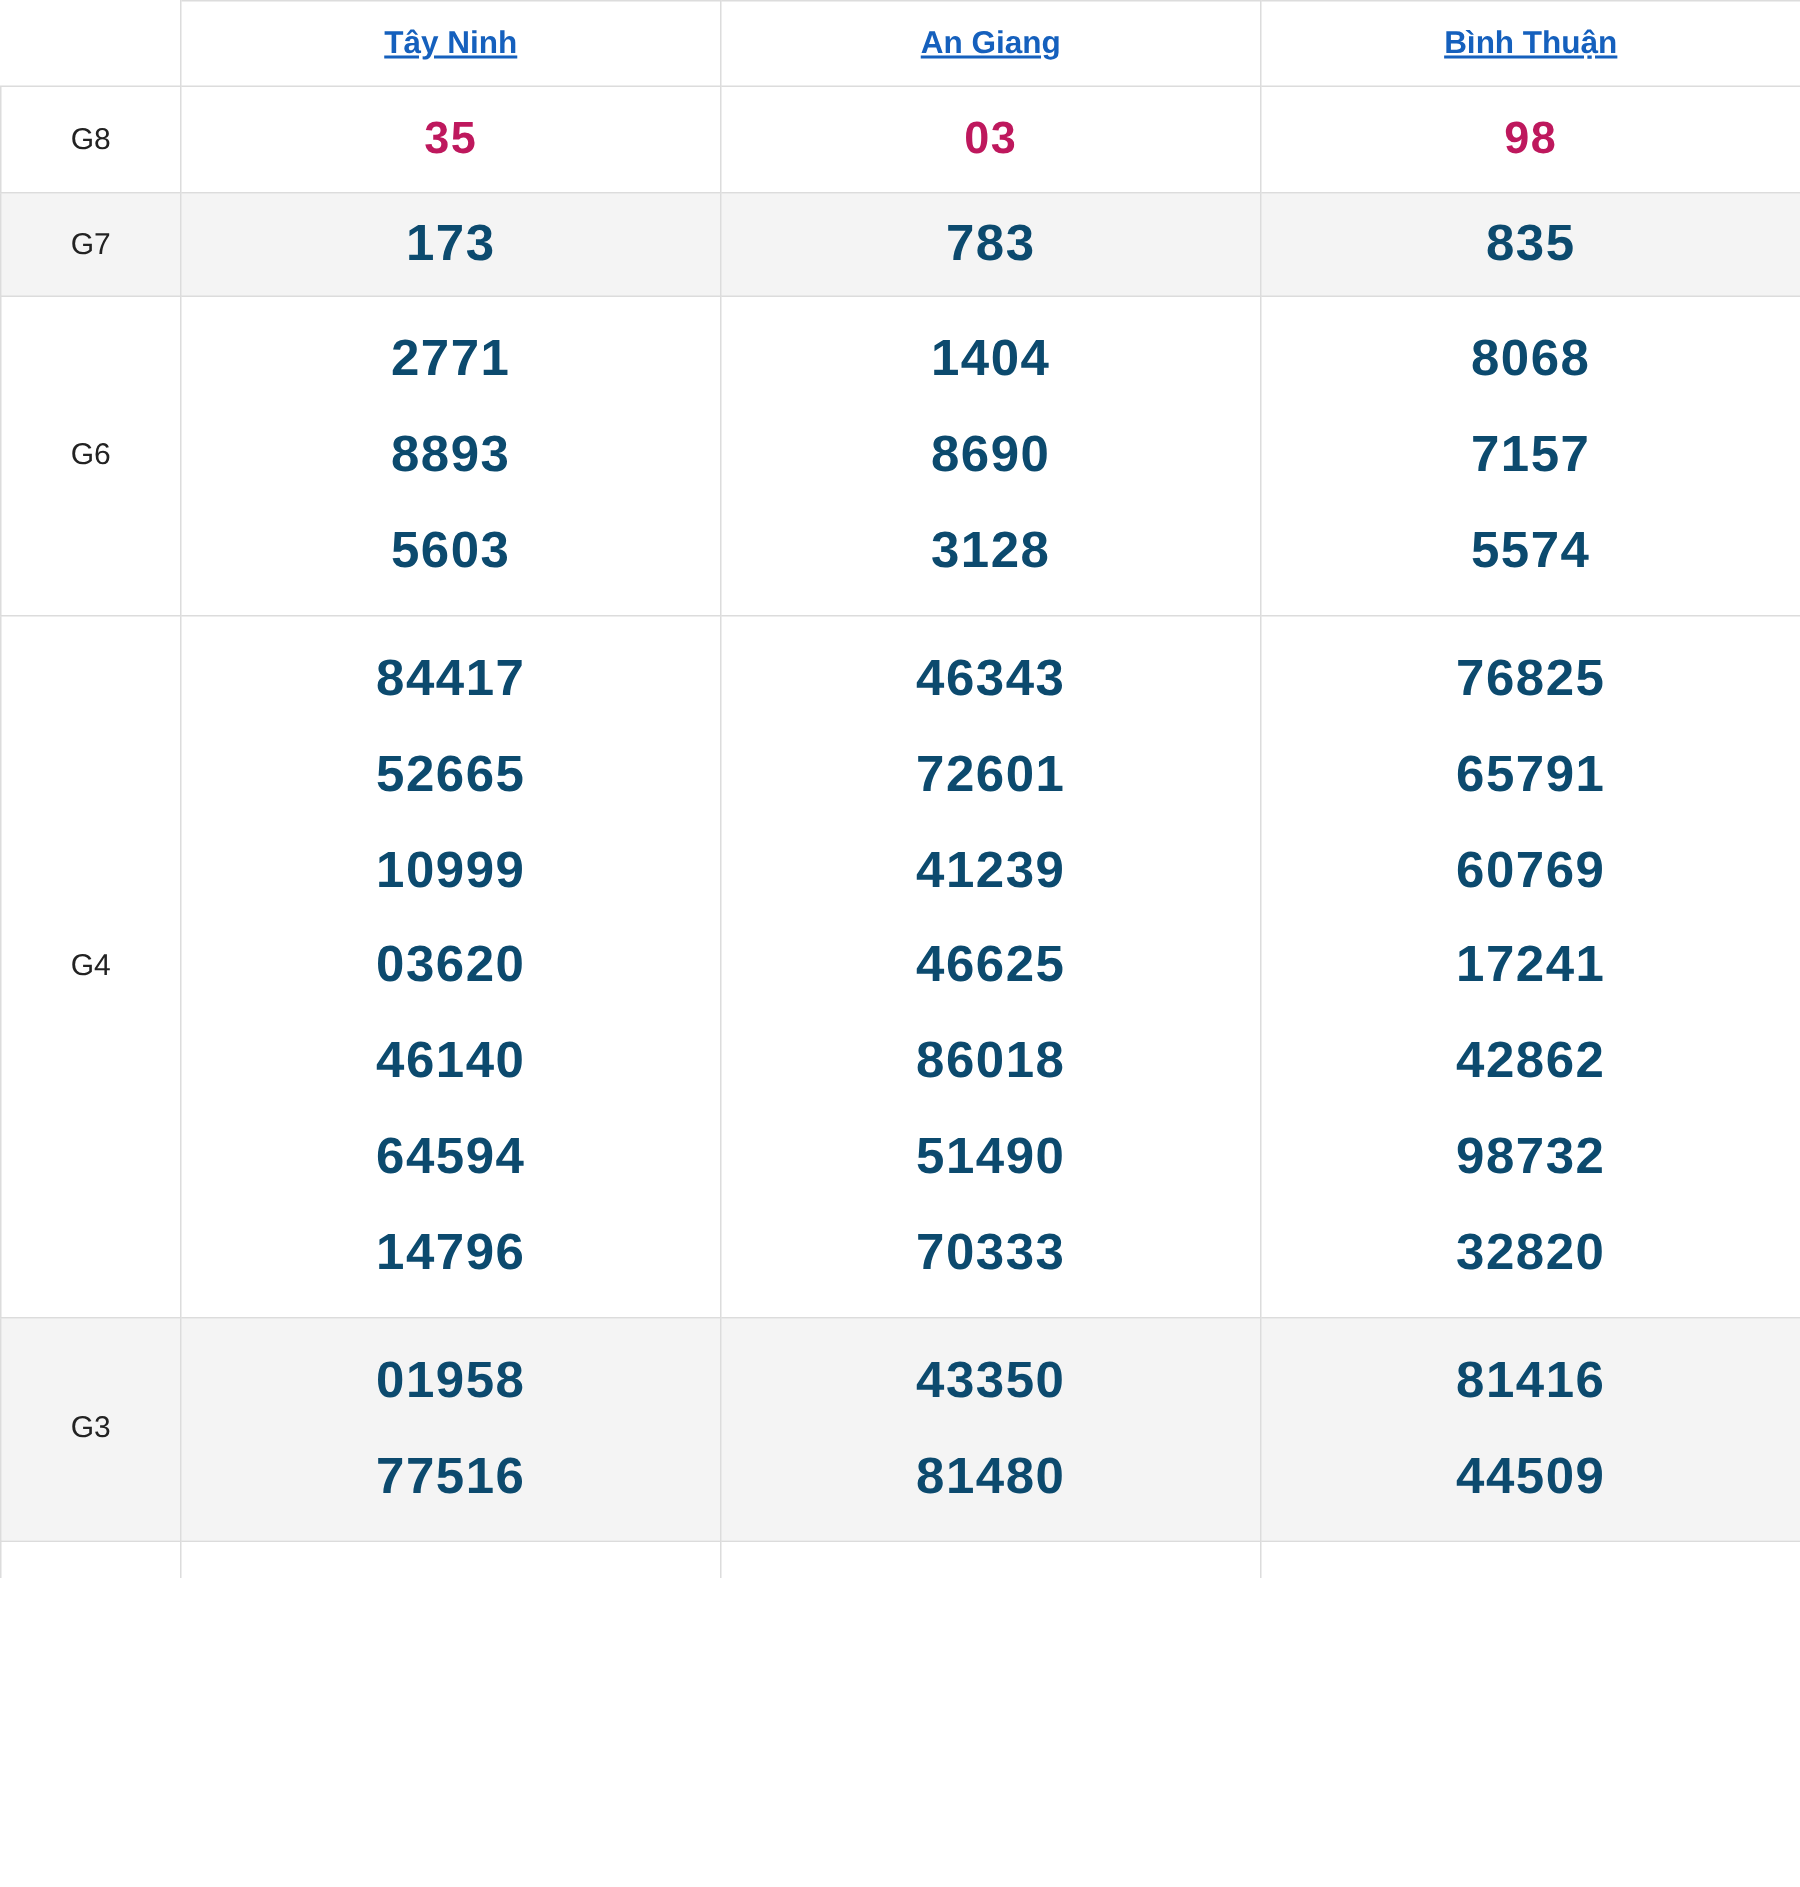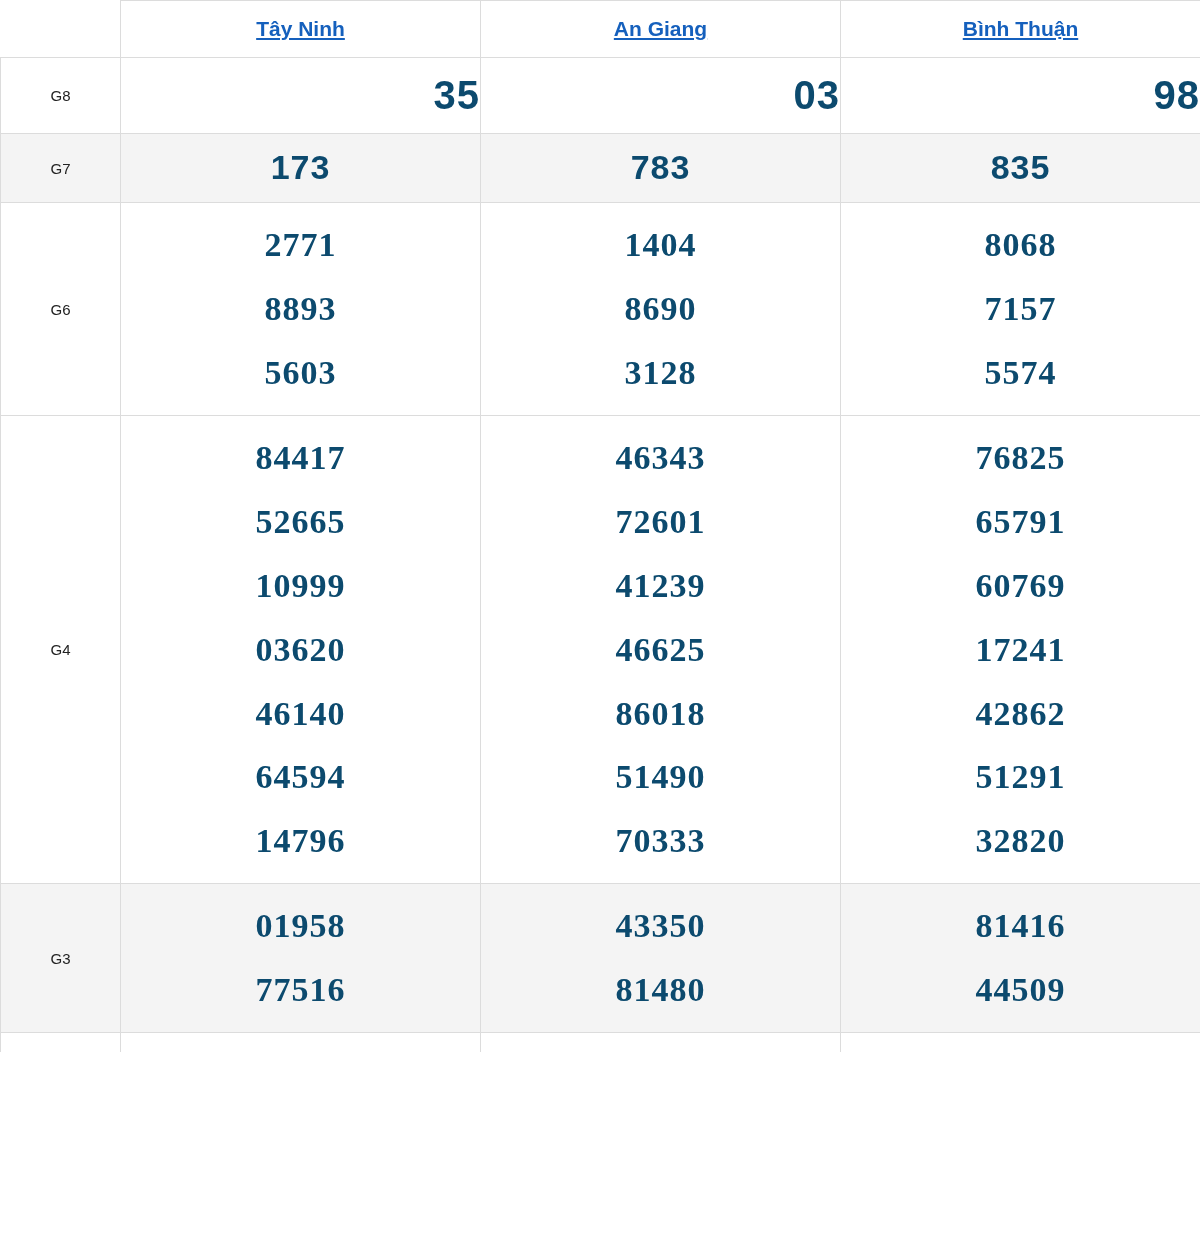--- a/index.html
+++ b/index.html
@@ -37,42 +37,41 @@
   }
   thead th.corner { border-left: none; border-top: none; background: #ffffff; }
   .prov-link {
     color: #1560bd;
     text-decoration: underline;
     cursor: pointer;
     font-size: 21px;
     font-weight: bold;
   }
   td.rowlabel {
-    font-size: 15px;
+    font-size: 20px;
     color: #222222;
     font-weight: normal;
   }
   td.vals {
     font-size: 34px;
     font-weight: bold;
     color: #0c4a6e;
     letter-spacing: 1px;
     line-height: 1.88;
   }
   tr.shaded td { background: #f4f4f4; }
   tr.plain td { background: #ffffff; }
-  .g8row td.vals { font-size: 40px; color: #0c4a6e; text-align: right; }
+  .g8row td.vals { font-size: 30px; color: #be185d; }
   .db-row td.vals { font-size: 44px; color: #e8142d; }
 
   .num {
     display: block;
   }
   tr.g6row td.vals, tr.g4row td.vals, tr.g3row td.vals {
     padding: 10px 0;
-    font-family: Liberation Serif, serif;
   }
   tr.single td { height: 68px; }
   tr.g8row td { height: 70px; }
   tr.db-row td { height: 92px; }
 </style>
 </head>
 <body>
 
 <div id="lottery-wrap">
   <table class="lottery">
@@ -158,21 +157,21 @@
             <span class="num">86018</span>
             <span class="num">51490</span>
             <span class="num">70333</span>
           </td>
           <td class="vals">
             <span class="num">76825</span>
             <span class="num">65791</span>
             <span class="num">60769</span>
             <span class="num">17241</span>
             <span class="num">42862</span>
-            <span class="num">51291</span>
+            <span class="num">98732</span>
             <span class="num">32820</span>
           </td>
         </tr>
         <tr class="shaded g3row ">
           <td class="rowlabel">G3</td>
           <td class="vals">
             <span class="num">01958</span>
             <span class="num">77516</span>
           </td>
           <td class="vals">

